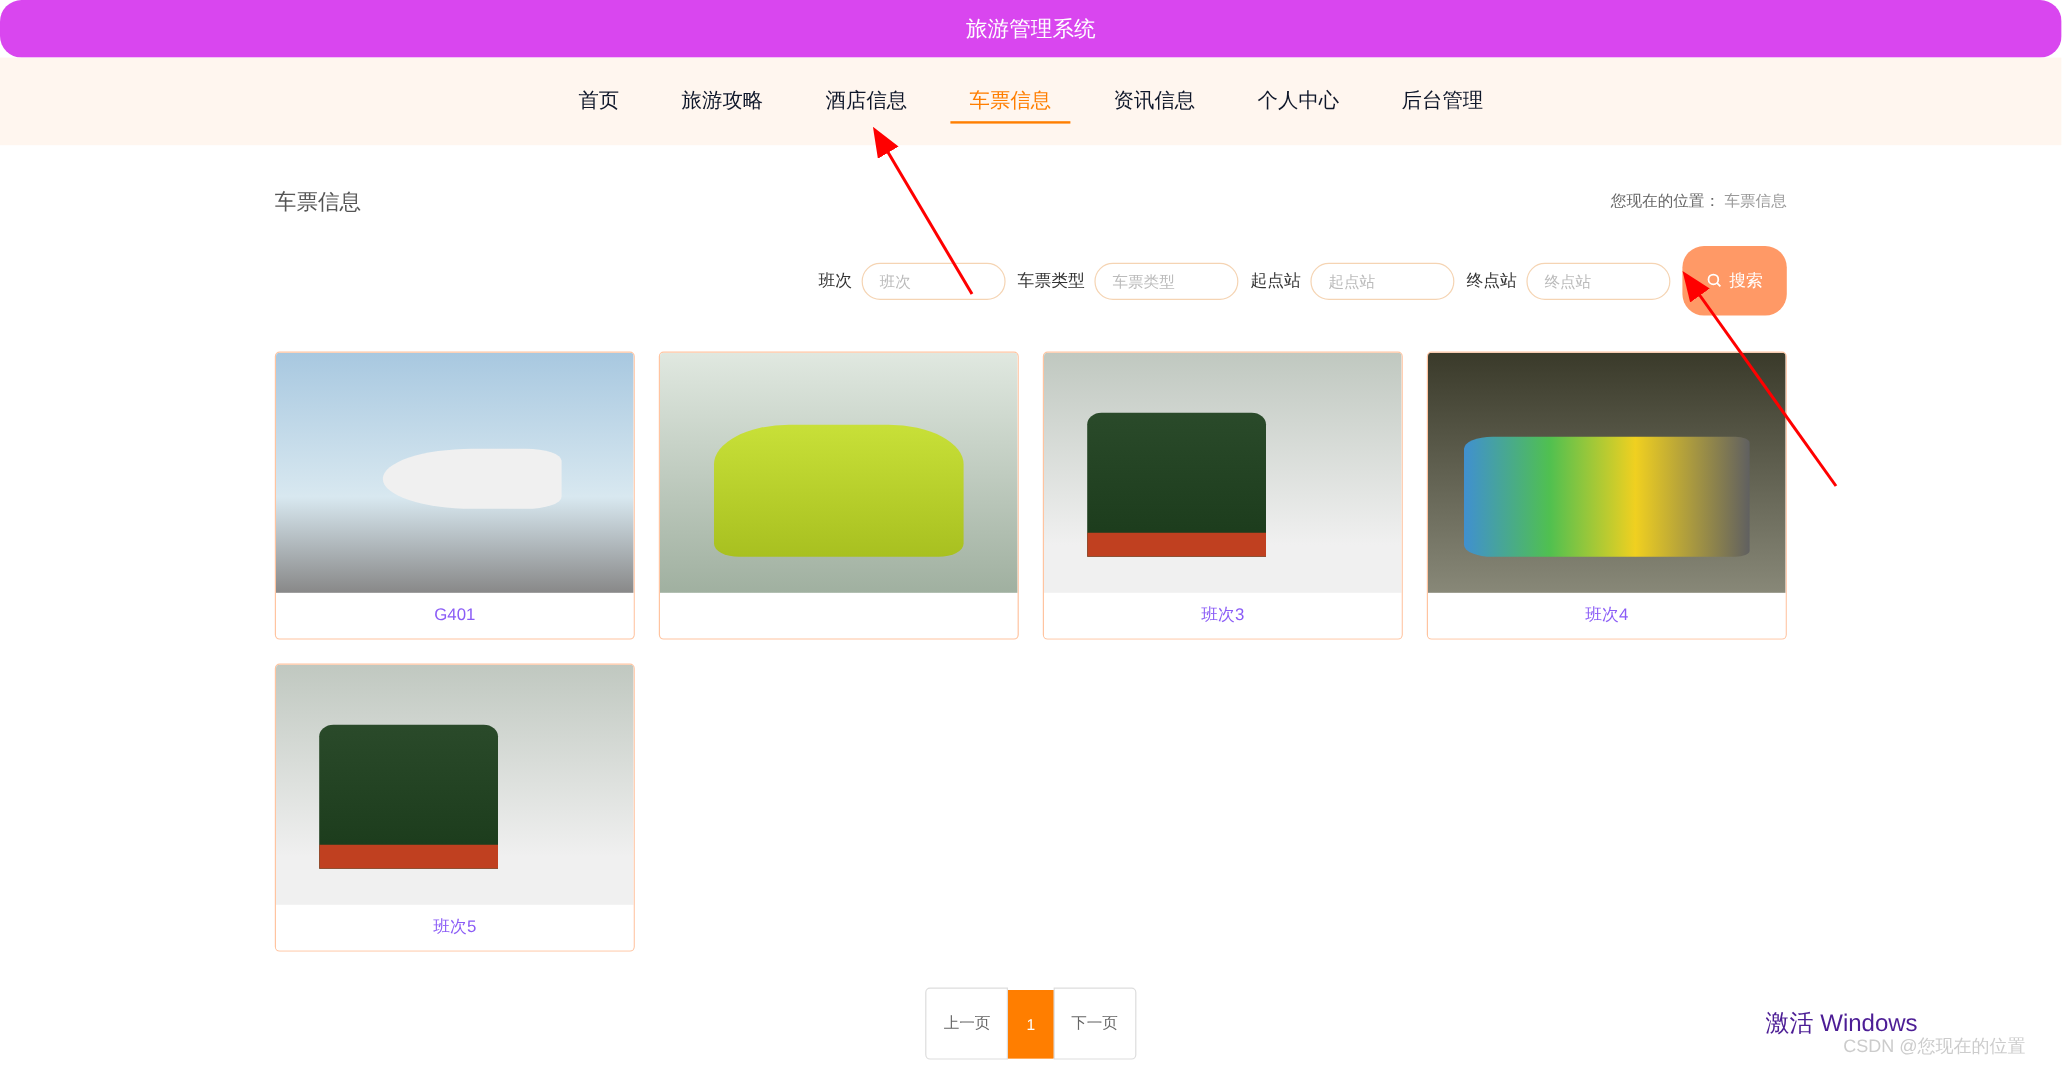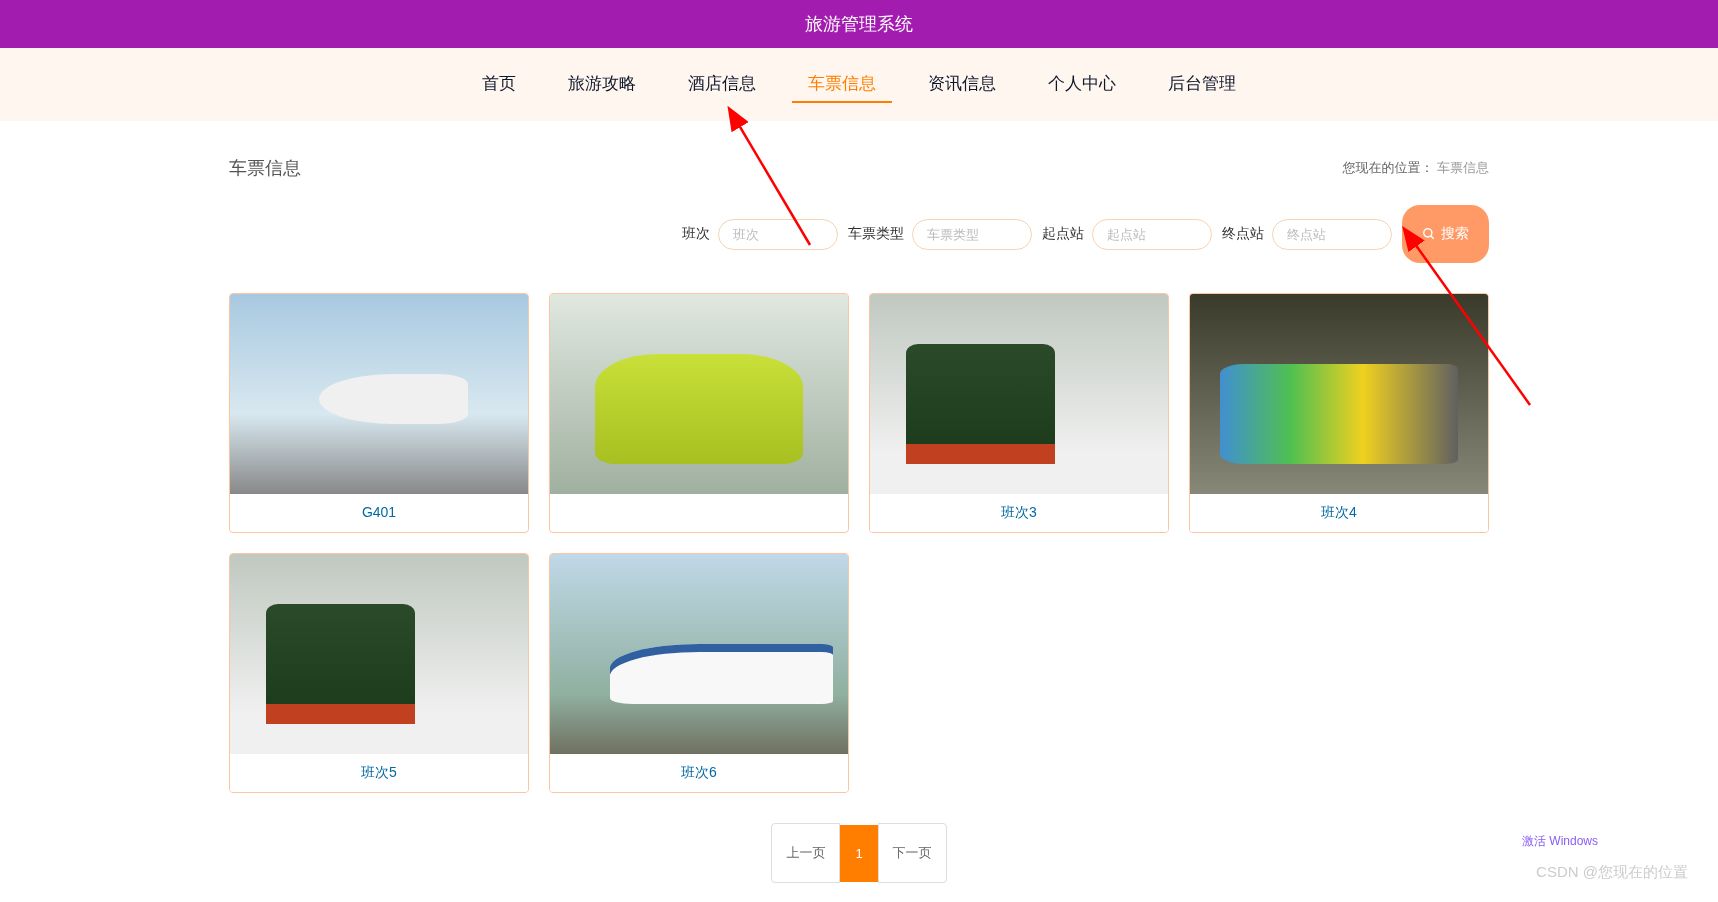--- a/index.html
+++ b/index.html
@@ -6,26 +6,27 @@
       margin: 0;
       padding: 0;
       box-sizing: border-box;
     }
     body {
       font-family: "Microsoft YaHei", Arial, sans-serif;
       background: #ffffff;
       color: #333;
     }
     .header-banner {
-      background: #a21caf;
+      background: #d946ef;
       color: #ffffff;
       text-align: center;
       padding: 12px 0;
       font-size: 18px;
       font-weight: 500;
+      border-radius: 18px;
     }
     .nav-bar {
       background: #fff6ef;
       padding: 18px 0;
       display: flex;
       justify-content: center;
       gap: 20px;
     }
     .nav-item {
       padding: 6px 16px;
@@ -140,21 +141,21 @@
       width: 100%;
       height: 200px;
       background: #e0e0e0;
       position: relative;
       overflow: hidden;
     }
     .card-label {
       text-align: center;
       padding: 10px 0;
       font-size: 14px;
-      color: #0369a1;
+      color: #8b5cf6;
       background: #fff;
     }
     .pagination {
       display: flex;
       justify-content: center;
       align-items: center;
       gap: 0;
       margin-top: 30px;
     }
     .page-btn {
@@ -179,24 +180,24 @@
     .watermark {
       position: fixed;
       bottom: 20px;
       right: 30px;
       color: #ccc;
       font-size: 15px;
       pointer-events: none;
     }
     .watermark2 {
       position: fixed;
-      bottom: 52px;
+      bottom: 36px;
       right: 120px;
-      color: #8b5cf6;
-      font-size: 12px;
+      color: #4c1d95;
+      font-size: 20px;
       pointer-events: none;
     }
     
     .img-plane {
       background: linear-gradient(180deg, #a8c8e0 0%, #d8e8f0 60%, #888 100%);
       position: relative;
     }
     .img-plane::after {
       content: "";
       position: absolute;
@@ -350,24 +351,20 @@
       <div class="card-label">班次3</div>
     </div>
     <div class="card">
       <div class="card-image img-metro"></div>
       <div class="card-label">班次4</div>
     </div>
     <div class="card">
       <div class="card-image img-old-train"></div>
       <div class="card-label">班次5</div>
     </div>
-    <div class="card">
-      <div class="card-image img-bullet"></div>
-      <div class="card-label">班次6</div>
-    </div>
   </div>
 
   <div class="pagination">
     <button class="page-btn">上一页</button>
     <button class="page-btn active">1</button>
     <button class="page-btn">下一页</button>
   </div>
 
 </div>
 

